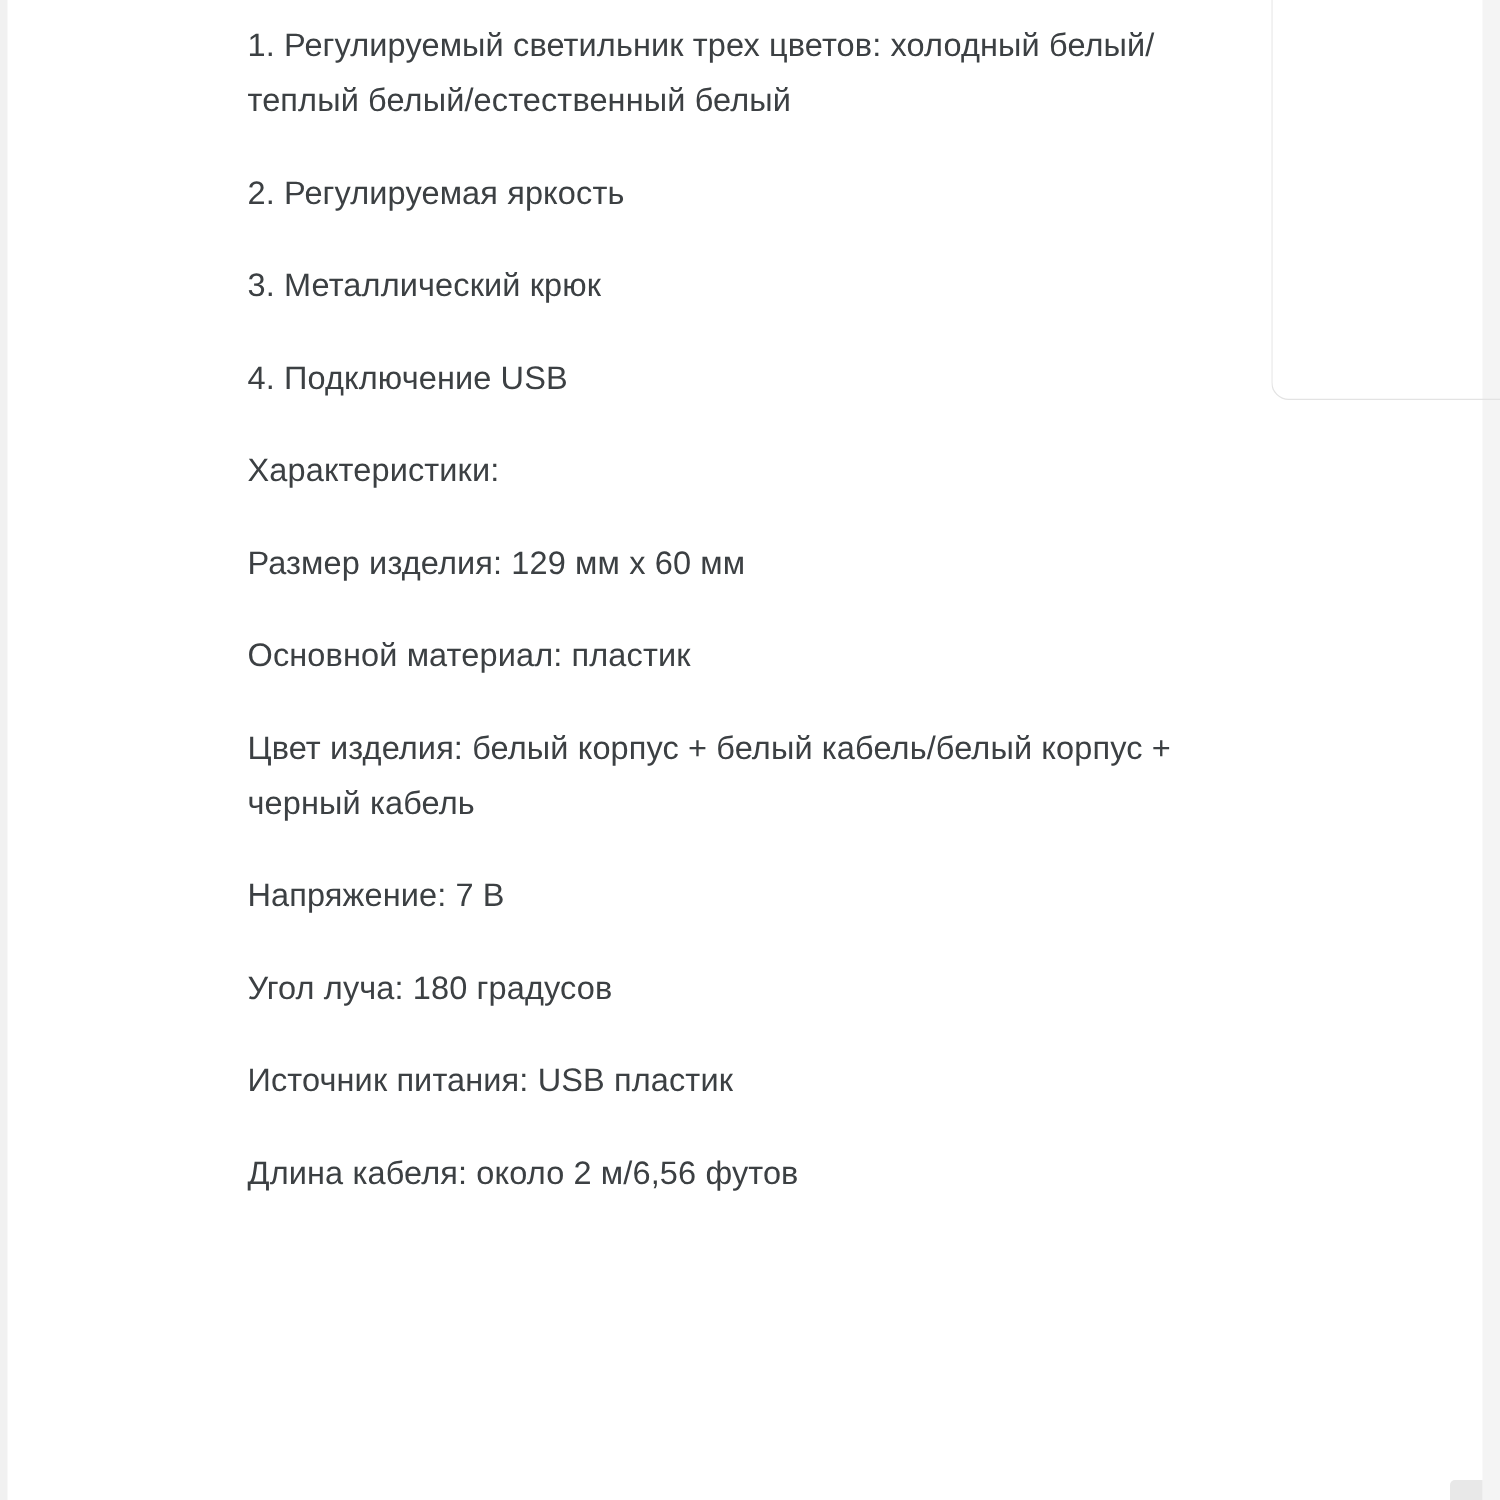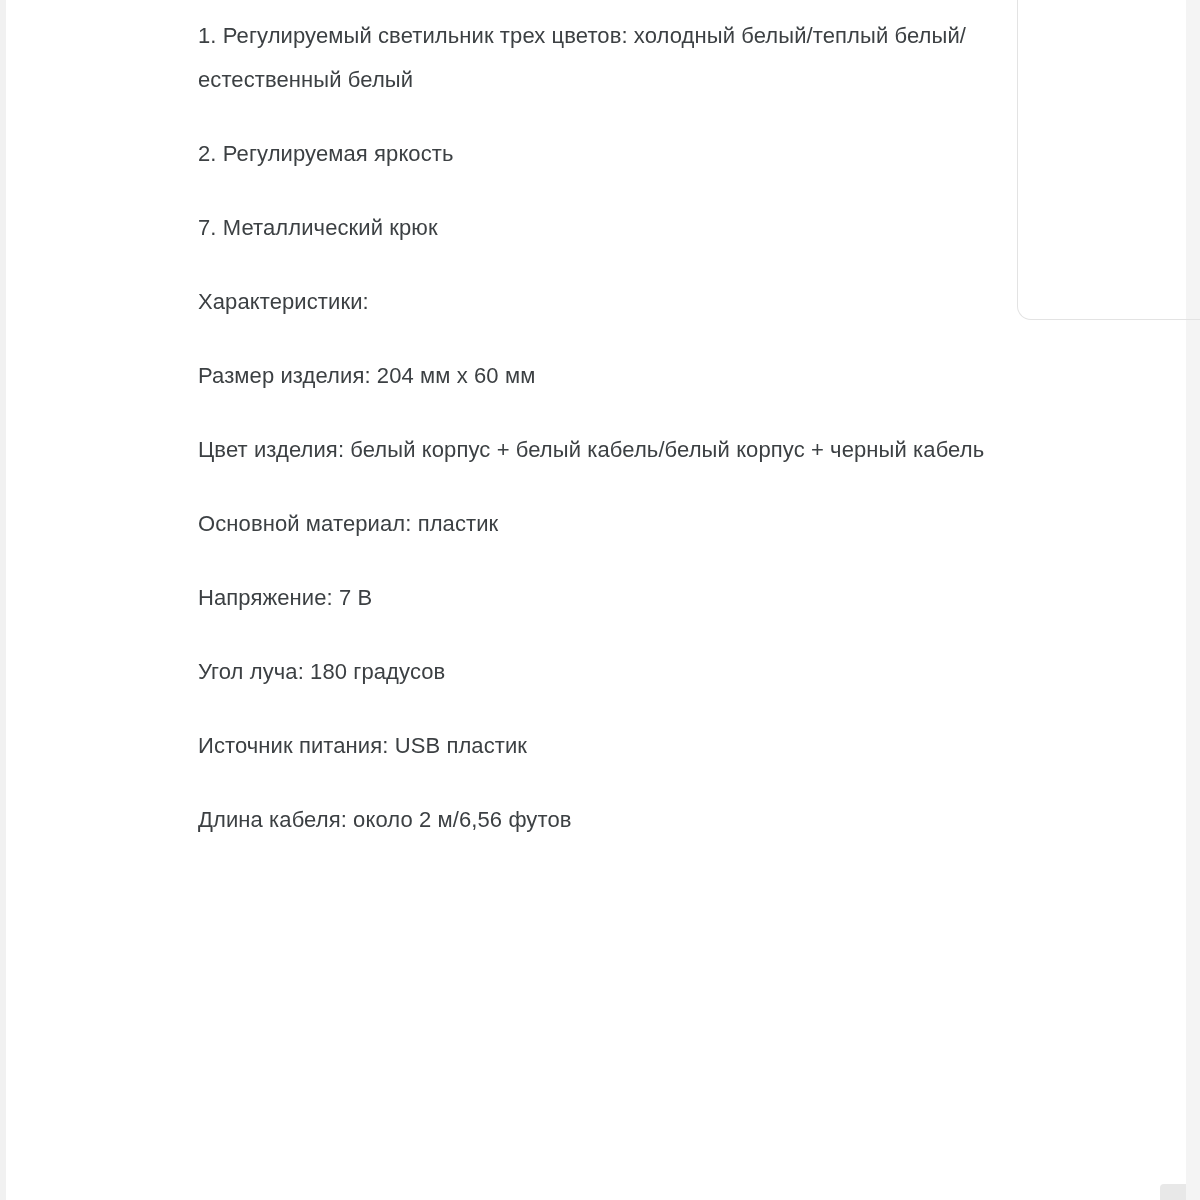--- a/index.html
+++ b/index.html
@@ -54,21 +54,21 @@
     top: 0;
     left: 0;
     width: 1200px;
     padding: 14px 0 0 0;
     box-sizing: border-box;
   }
 
   .para {
     margin: 0 0 0 198px;
     width: 800px;
-    font-size: 22px;
+    font-size: 26px;
     line-height: 44px;
     letter-spacing: 0.1px;
     color: #3c4043;
     padding-bottom: 30px;
     white-space: pre-wrap;
   }
 
   
   .corner-mark {
     position: absolute;
@@ -84,27 +84,28 @@
 <body>
 
 <div class="page-edge-left"></div>
 <div class="page-edge-right"></div>
 <div class="card-border"></div>
 
 <div class="doc">
 
   <p class="para">1. Регулируемый светильник трех цветов: холодный белый/теплый белый/естественный белый</p>
   <p class="para">2. Регулируемая яркость</p>
-  <p class="para">7. Металлический крюк</p>
+  <p class="para">3. Металлический крюк</p>
+  <p class="para">4. Подключение USB</p>
 
   <p class="para">Характеристики:</p>
 
-  <p class="para">Размер изделия: 204 мм x 60 мм</p>
+  <p class="para">Размер изделия: 129 мм x 60 мм</p>
+  <p class="para">Основной материал: пластик</p>
   <p class="para">Цвет изделия: белый корпус + белый кабель/белый корпус + черный кабель</p>
-  <p class="para">Основной материал: пластик</p>
   <p class="para">Напряжение: 7 В</p>
   <p class="para">Угол луча: 180 градусов</p>
   <p class="para">Источник питания: USB пластик</p>
   <p class="para">Длина кабеля: около 2 м/6,56 футов</p>
 
 </div>
 
 <div class="corner-mark"></div>
 
 </body></html>

